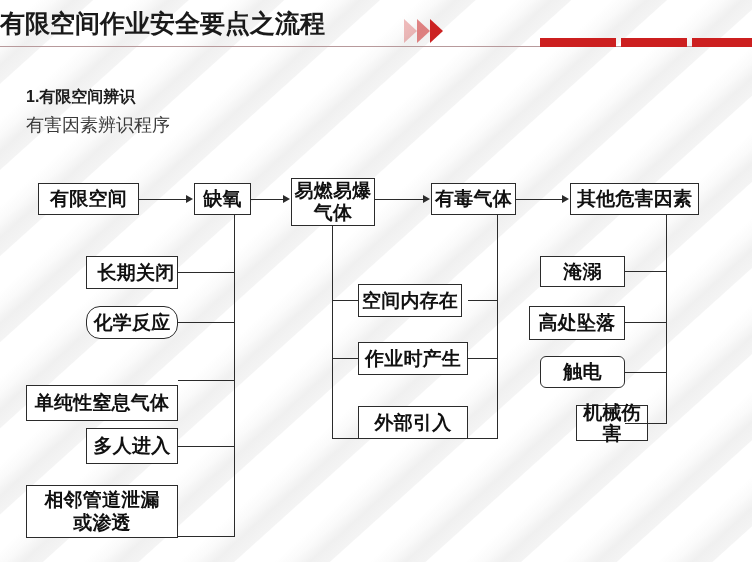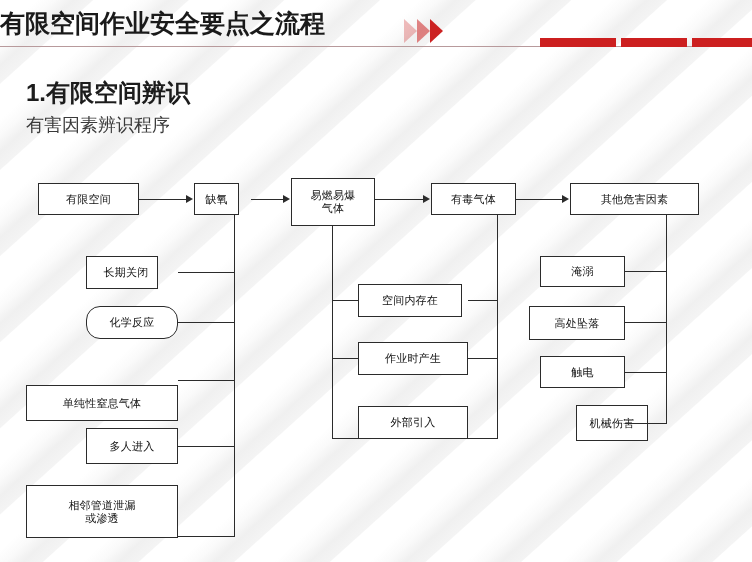--- a/index.html
+++ b/index.html
@@ -84,22 +84,22 @@
     background: #cc1f1f;
   }
   .rb1 { left: 540px; width: 76px; }
   .rb2 { left: 621px; width: 66px; }
   .rb3 { left: 692px; width: 60px; }
 
   
   #section-number-title {
     position: absolute;
     left: 26px;
-    top: 77px;
-    font-size: 24px;
+    top: 87px;
+    font-size: 16px;
     font-weight: bold;
     color: #1c1c1c;
     white-space: nowrap;
   }
   #section-subtitle {
     position: absolute;
     left: 26px;
     top: 113px;
     font-size: 18px;
     font-weight: normal;
@@ -115,27 +115,27 @@
     width: 752px;
     height: 562px;
   }
 
   .node {
     position: absolute;
     box-sizing: border-box;
     border: 1.6px solid #2b2b2b;
     background: #ffffff;
     color: #111111;
-    font-weight: normal;
+    font-weight: bold;
     display: flex;
     align-items: center;
     justify-content: center;
     text-align: center;
     line-height: 1.12;
-    font-size: 11px;
+    font-size: 19px;
     letter-spacing: 0.2px;
   }
   .node.two-line { line-height: 1.18; }
 
   
   .hline {
     position: absolute;
     height: 0;
     border-top: 1.4px solid #2b2b2b;
   }
@@ -173,21 +173,21 @@
     <div class="redblock rb3"></div>
   </div>
 
   <div id="section-number-title">1.有限空间辨识</div>
   <div id="section-subtitle">有害因素辨识程序</div>
 
   <div id="diagram">
 
     <div class="node" style="left:38px;  top:183px; width:101px; height:32px;">有限空间</div>
 
-    <div class="node" style="left:194px; top:183px; width:45px;  height:32px;">缺氧</div>
+    <div class="node" style="left:194px; top:183px; width:57px;  height:32px;">缺氧</div>
 
     <div class="node two-line" style="left:291px; top:178px; width:84px; height:48px; white-space:pre-line;">易燃易爆
 气体</div>
 
     <div class="node" style="left:431px; top:183px; width:85px;  height:32px;">有毒气体</div>
 
     <div class="node" style="left:570px; top:183px; width:129px; height:32px;">其他危害因素</div>
 
     <div class="hline" style="left:139px; top:199px; width:47px;"></div>
     <div class="arrowhead" style="left:186px; top:194.5px;"></div>
@@ -196,21 +196,21 @@
     <div class="arrowhead" style="left:283px; top:194.5px;"></div>
 
     <div class="hline" style="left:375px; top:199px; width:48px;"></div>
     <div class="arrowhead" style="left:423px; top:194.5px;"></div>
 
     <div class="hline" style="left:516px; top:199px; width:46px;"></div>
     <div class="arrowhead" style="left:562px; top:194.5px;"></div>
 
     <div class="vline" style="left:234px; top:215px; height:322px;"></div>
 
-    <div class="node" style="left:86px;  top:256px; width:72px;  height:33px;padding-left:8px;">长期关闭</div>
+    <div class="node" style="left:86px;  top:256px; width:92px;  height:33px;padding-left:8px;">长期关闭</div>
     <div class="hline" style="left:178px; top:272px; width:57px;"></div>
 
     <div class="node" style="left:86px;  top:306px; width:92px;  height:33px;border-radius:14px;">化学反应</div>
     <div class="hline" style="left:178px; top:322px; width:57px;"></div>
 
     <div class="node" style="left:26px;  top:362px; width:152px; height:36px;margin-top:23px;">单纯性窒息气体</div>
     <div class="hline" style="left:178px; top:380px; width:57px;"></div>
 
     <div class="node" style="left:86px;  top:428px; width:92px;  height:36px;">多人进入</div>
     <div class="hline" style="left:178px; top:446px; width:57px;"></div>
@@ -235,20 +235,20 @@
     <div class="hline" style="left:468px; top:438px; width:30px;"></div>
 
     <div class="vline" style="left:666px; top:215px; height:209px;"></div>
 
     <div class="node" style="left:540px; top:256px; width:85px;  height:31px;">淹溺</div>
     <div class="hline" style="left:625px; top:271px; width:42px;"></div>
 
     <div class="node" style="left:529px; top:306px; width:96px;  height:34px;">高处坠落</div>
     <div class="hline" style="left:625px; top:322px; width:42px;"></div>
 
-    <div class="node" style="left:540px; top:356px; width:85px;  height:32px;">触电</div>
+    <div class="node" style="left:540px; top:356px; width:85px;  height:32px;border-radius:6px;">触电</div>
     <div class="hline" style="left:625px; top:372px; width:42px;"></div>
 
     <div class="node" style="left:529px; top:405px; width:72px;  height:36px;margin-left:47px;">机械伤害</div>
     <div class="hline" style="left:625px; top:423px; width:42px;"></div>
 
   </div>
 </div>
 
 </body></html>

